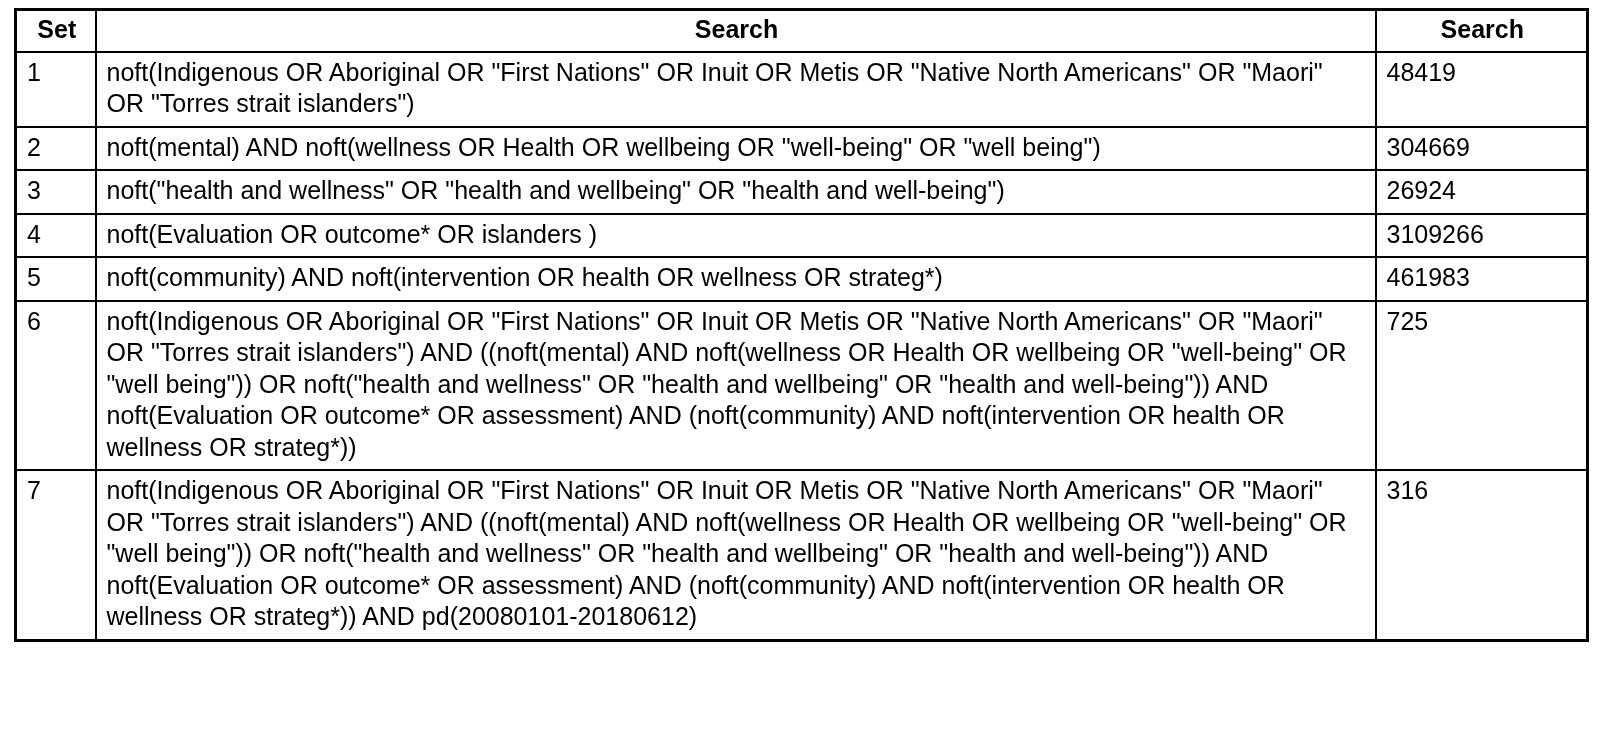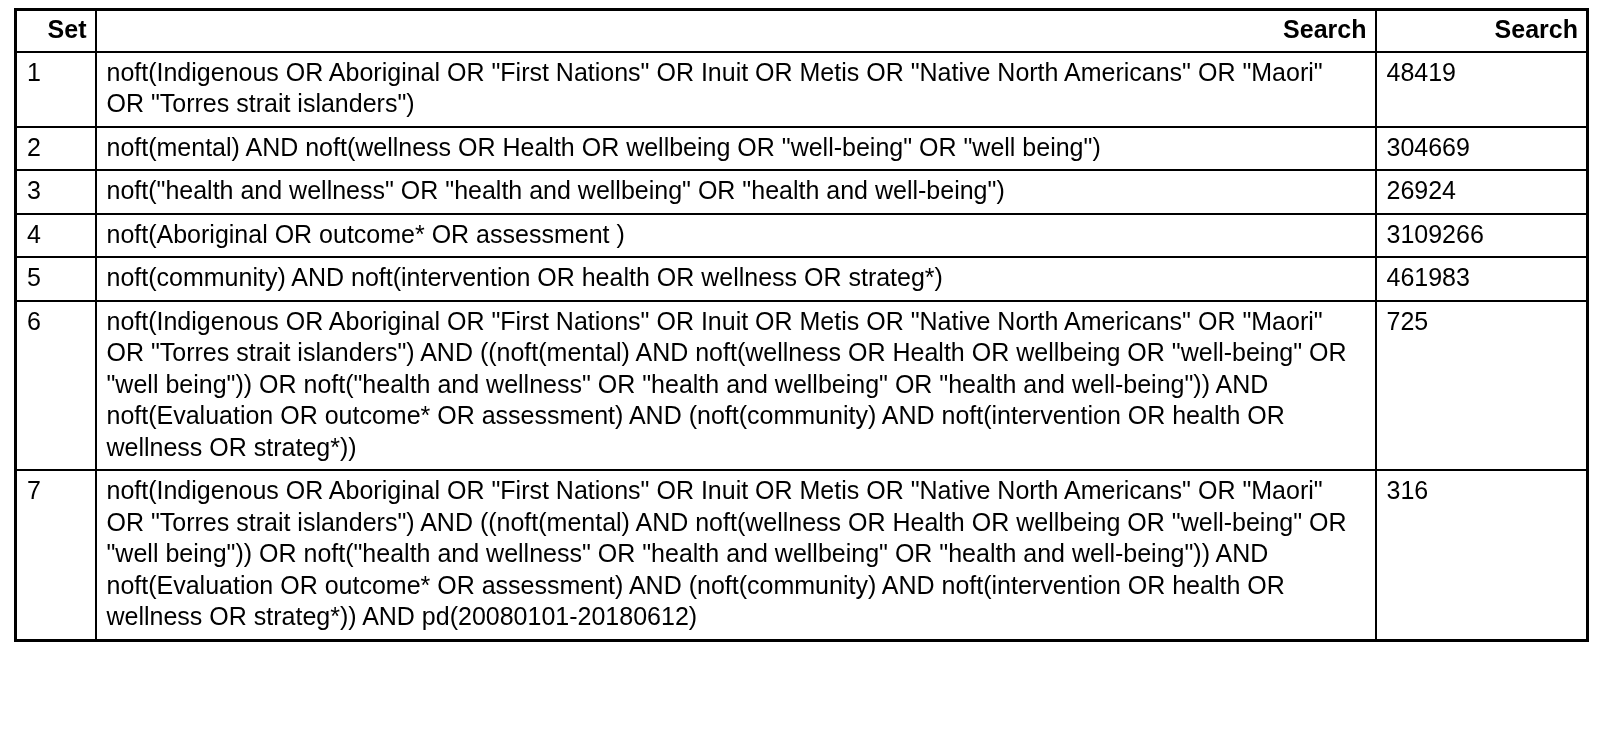--- a/index.html
+++ b/index.html
@@ -32,21 +32,21 @@
   table.search-table td {
     border: 2px solid #000000;
     vertical-align: top;
     font-size: 25px;
     line-height: 1.26;
     padding: 4px 8px 6px 10px;
     box-sizing: border-box;
   }
   table.search-table thead th {
     font-weight: bold;
-    text-align: right;
+    text-align: center;
     padding-top: 3px;
     padding-bottom: 5px;
   }
   thead th.th-set {
     text-align: left;
     padding-left: 10px;
   }
   thead th.th-results {
     text-align: center;
   }
@@ -95,21 +95,21 @@
           <td class="cell-search">noft(mental) AND noft(wellness OR Health OR wellbeing OR "well-being" OR "well being")</td>
           <td class="cell-results">304669</td>
         </tr>
         <tr>
           <td class="cell-set">3</td>
           <td class="cell-search">noft("health and wellness" OR "health and wellbeing" OR "health and well-being")</td>
           <td class="cell-results">26924</td>
         </tr>
         <tr>
           <td class="cell-set">4</td>
-          <td class="cell-search">noft(Aboriginal OR outcome* OR assessment )</td>
+          <td class="cell-search">noft(Evaluation OR outcome* OR islanders )</td>
           <td class="cell-results">3109266</td>
         </tr>
         <tr>
           <td class="cell-set">5</td>
           <td class="cell-search">noft(community) AND noft(intervention OR health OR wellness OR strateg*)</td>
           <td class="cell-results">461983</td>
         </tr>
         <tr>
           <td class="cell-set">6</td>
           <td class="cell-search">noft(Indigenous OR Aboriginal OR "First Nations" OR Inuit OR Metis OR "Native North Americans" OR "Maori" OR "Torres strait islanders") AND ((noft(mental) AND noft(wellness OR Health OR wellbeing OR "well-being" OR "well being")) OR noft("health and wellness" OR "health and wellbeing" OR "health and well-being")) AND noft(Evaluation OR outcome* OR assessment) AND (noft(community) AND noft(intervention OR health OR wellness OR strateg*))</td>

